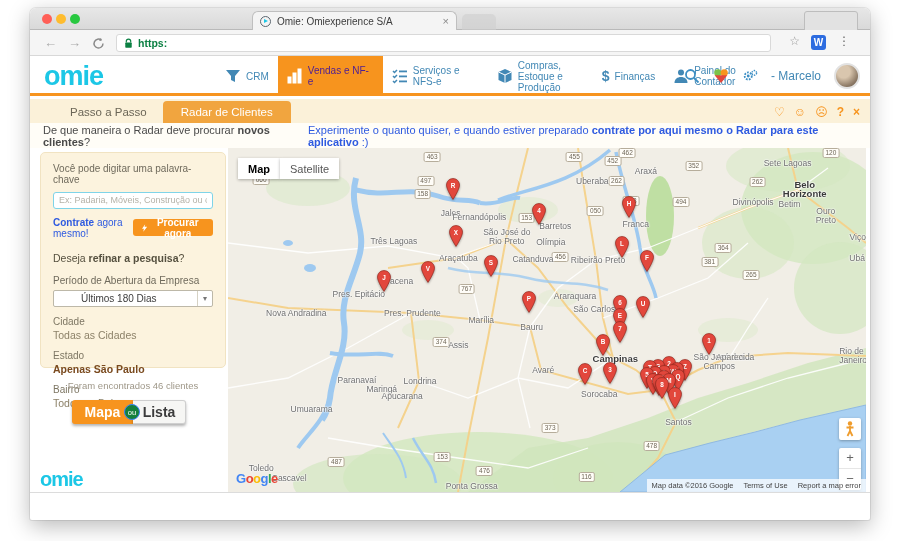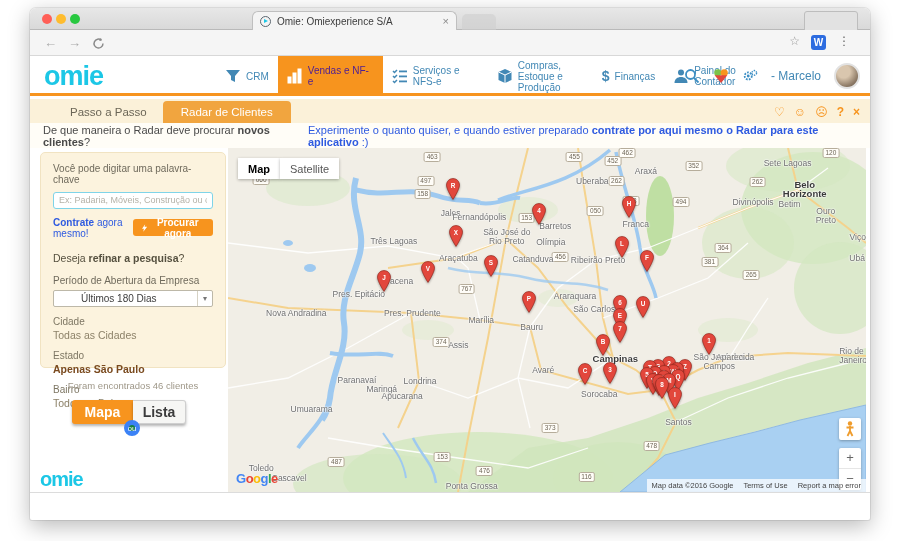--- a/index.html
+++ b/index.html
@@ -85,22 +85,22 @@
   .filter .lab{font-size:10px; color:#7d7663;}
   .filter .val{font-size:10.5px; color:#8d8269; margin-top:2px;}
   .filter .val.strong{color:#7a4a1e; font-weight:700;}
 
   .count{position:absolute; left:10px; top:372px; width:186px; text-align:center; font-size:9.5px; color:#9e9788;}
   .toggle{position:absolute; left:42px; top:392px; display:flex;}
   .tg-map{width:61px; height:24px; background:var(--accent-orange); color:#fff; font-size:14px; font-weight:700;
     display:flex; align-items:center; justify-content:center; border-radius:3px 0 0 3px; box-shadow:0 2px 3px rgba(0,0,0,.3);}
   .tg-list{width:53px; height:24px; background:#f6f6f4; color:#3c3c3c; font-size:14px; font-weight:600;
     display:flex; align-items:center; justify-content:center; border:1px solid #cfcfcf; border-left:none; border-radius:0 3px 3px 0; box-shadow:0 2px 3px rgba(0,0,0,.3);}
-  .tg-or{position:absolute; left:52px; top:20px; width:16px; height:16px; background:#15803d; border-radius:50%;
-    color:#fff; font-size:7.5px; display:flex; align-items:center; justify-content:center; border:5px solid #3b82f6; z-index:3;}
+  .tg-or{position:absolute; left:52px; top:4px; width:16px; height:16px; background:#15803d; border-radius:50%;
+    color:#fff; font-size:7.5px; display:flex; align-items:center; justify-content:center; border:1px solid #3b82f6; z-index:3;}
   .footer-logo{position:absolute; left:10px; top:460px; font-size:20px; font-weight:700; color:var(--brand-cyan); letter-spacing:-1px;}
   .bottom-line{position:absolute; left:0; top:484px; width:100%; border-top:1px solid #dcdcdc;}
 
   
   .map{position:absolute; left:198px; top:140px; width:638px; height:344px; background:#f1eee6; overflow:hidden;}
   .map svg.base{position:absolute; inset:0; width:100%; height:100%;}
   .layer{position:absolute; inset:0;}
   .city{position:absolute; transform:translate(-50%,-50%); font-size:8.5px; color:#6f6f6f; white-space:pre-line; text-align:center; line-height:9px;
     text-shadow:0 0 2px #fff,0 0 2px #fff,0 0 2px #fff; z-index:5;}
   .city.bold{font-size:9.5px; color:#3a3a3a; font-weight:700;}
@@ -143,20 +143,27 @@
 
     <div class="toolbar">
       <span class="navbtn" style="left:14px">←</span>
       <span class="navbtn" style="left:38px">→</span>
       <span style="position:absolute;left:62px;top:6px">
         <svg width="13" height="13" viewBox="0 0 16 16">
             <path d="M13.5 8a5.5 5.5 0 1 1-2-4.2" fill="none" stroke="#8a8a8a" stroke-width="1.8"></path>
             <path d="M11 1l1 3.2-3.3.6z" fill="#8a8a8a"></path>
           </svg>
       </span>
+      <div class="omnibox">
+        <svg width="9" height="11" viewBox="0 0 12 15">
+            <path d="M3 6V4.5a3 3 0 0 1 6 0V6" fill="none" stroke="#0b8043" stroke-width="1.6"></path>
+            <rect x="1.6" y="6" width="8.8" height="7.4" rx="1" fill="#0b8043"></rect>
+          </svg>
+        <span class="url">https:</span>
+      </div>
       <span class="tb-ico" style="right:70px">☆</span>
       <span class="ext-w">W</span>
       <span class="tb-ico" style="right:20px;color:#666">⋮</span>
     </div>
 
     <div class="appheader">
       <div class="logo">omie</div>
       <div class="mainnav">
         <div class="nav-item">
           <svg class="hdr-ico" width="13" height="13" viewBox="0 0 16 16">

